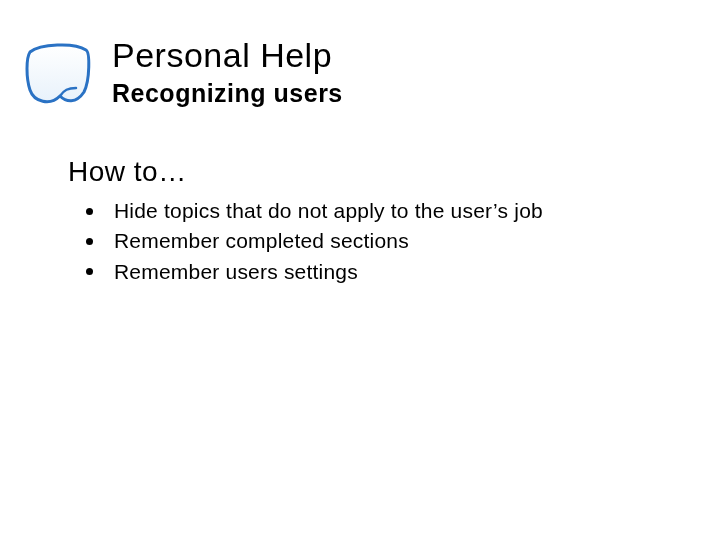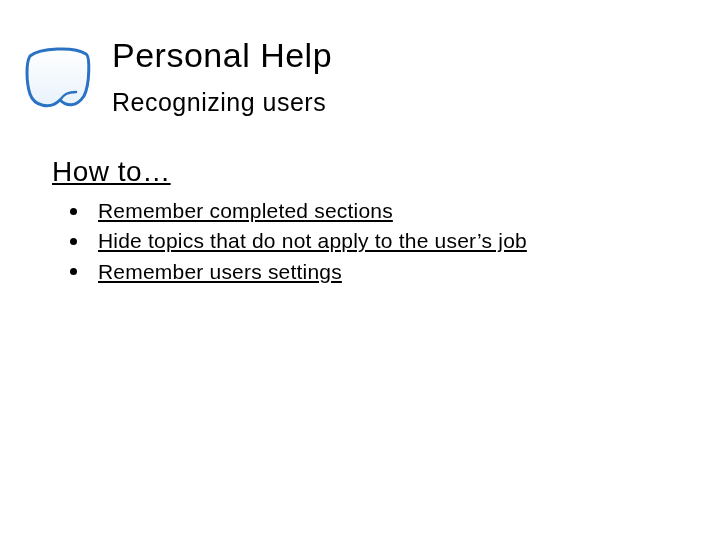--- a/index.html
+++ b/index.html
@@ -15,49 +15,48 @@
     position: relative;
     width: 720px;
     height: 540px;
     box-sizing: border-box;
   }
   .header {
     position: absolute;
     top: 38px;
     left: 20px;
     display: flex;
-    align-items: center;
+    align-items: flex-end;
   }
   .icon-wrap {
     width: 78px;
     height: 70px;
     flex-shrink: 0;
     position: relative;
   }
   .title-block {
     margin-left: 14px;
   }
   .title {
     font-size: 34px;
     font-weight: 400;
     letter-spacing: 0.5px;
     line-height: 1.05;
   }
   .subtitle {
     font-size: 25px;
-    font-weight: 400;
-    margin-top: 14px;
+    font-weight: 700;
+    margin-top: 5px;
     letter-spacing: 0.5px;
   }
   .body {
     position: absolute;
     top: 156px;
-    left: 52px;
+    left: 68px;
     right: 40px;
-    text-decoration: underline;
   }
   .section-heading {
     font-size: 28px;
     font-weight: 400;
     letter-spacing: 0.5px;
     margin-bottom: 8px;
   }
   ul.bullets {
     list-style: none;
     padding: 0;
@@ -106,19 +105,19 @@
     </div>
     <div class="title-block">
       <div class="title">Personal Help</div>
       <div class="subtitle">Recognizing users</div>
     </div>
   </div>
 
   <div class="body">
     <div class="section-heading">How to…</div>
     <ul class="bullets">
+      <li>Hide topics that do not apply to the user’s job</li>
       <li>Remember completed sections</li>
-      <li>Hide topics that do not apply to the user’s job</li>
       <li>Remember users settings</li>
     </ul>
   </div>
 
 </div>
 
 </body></html>

